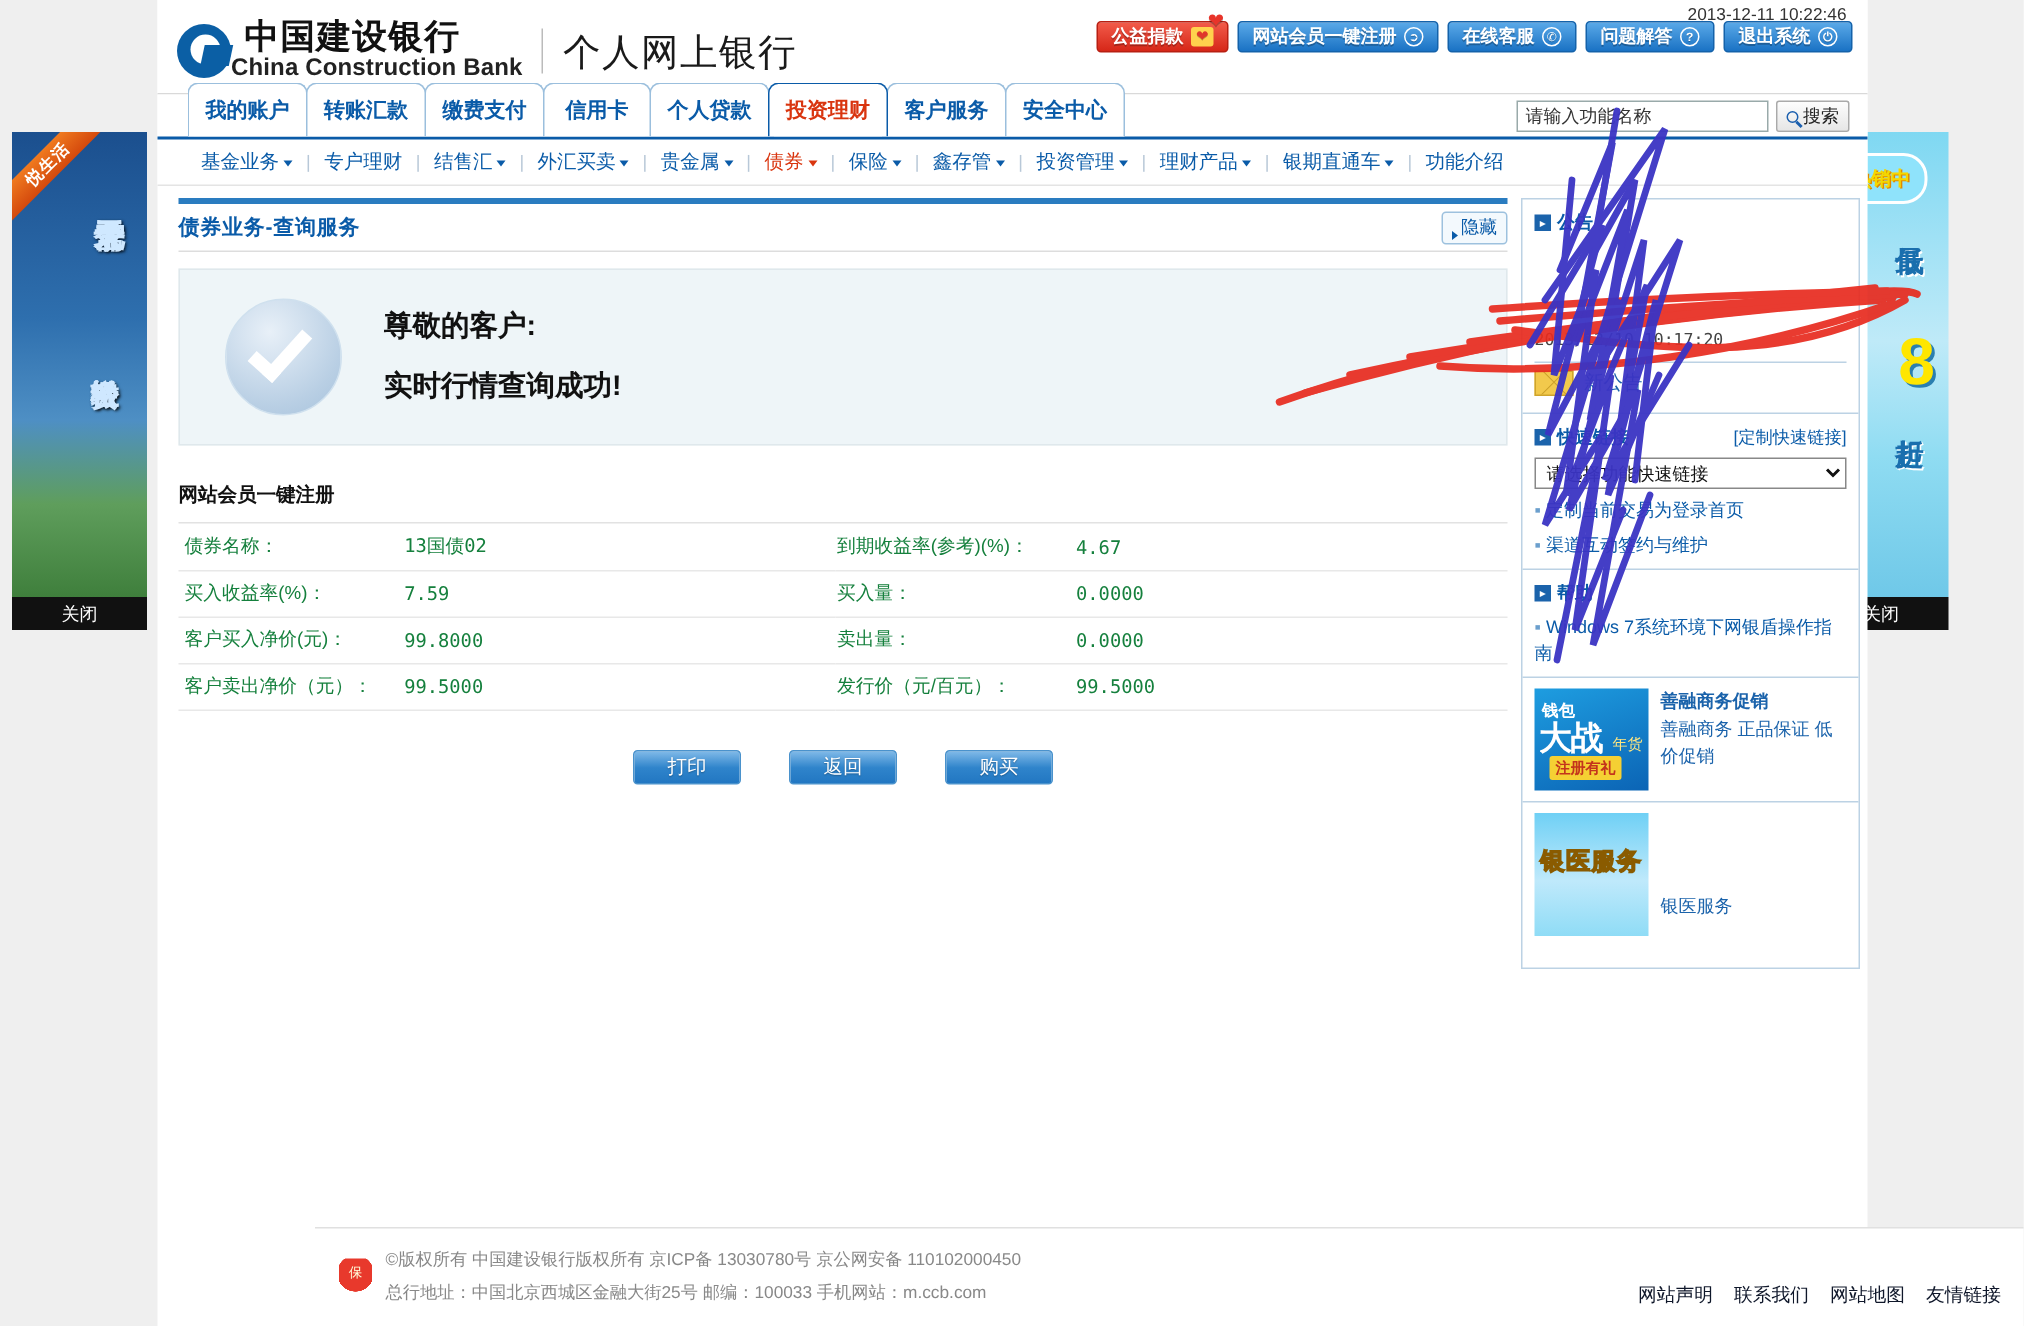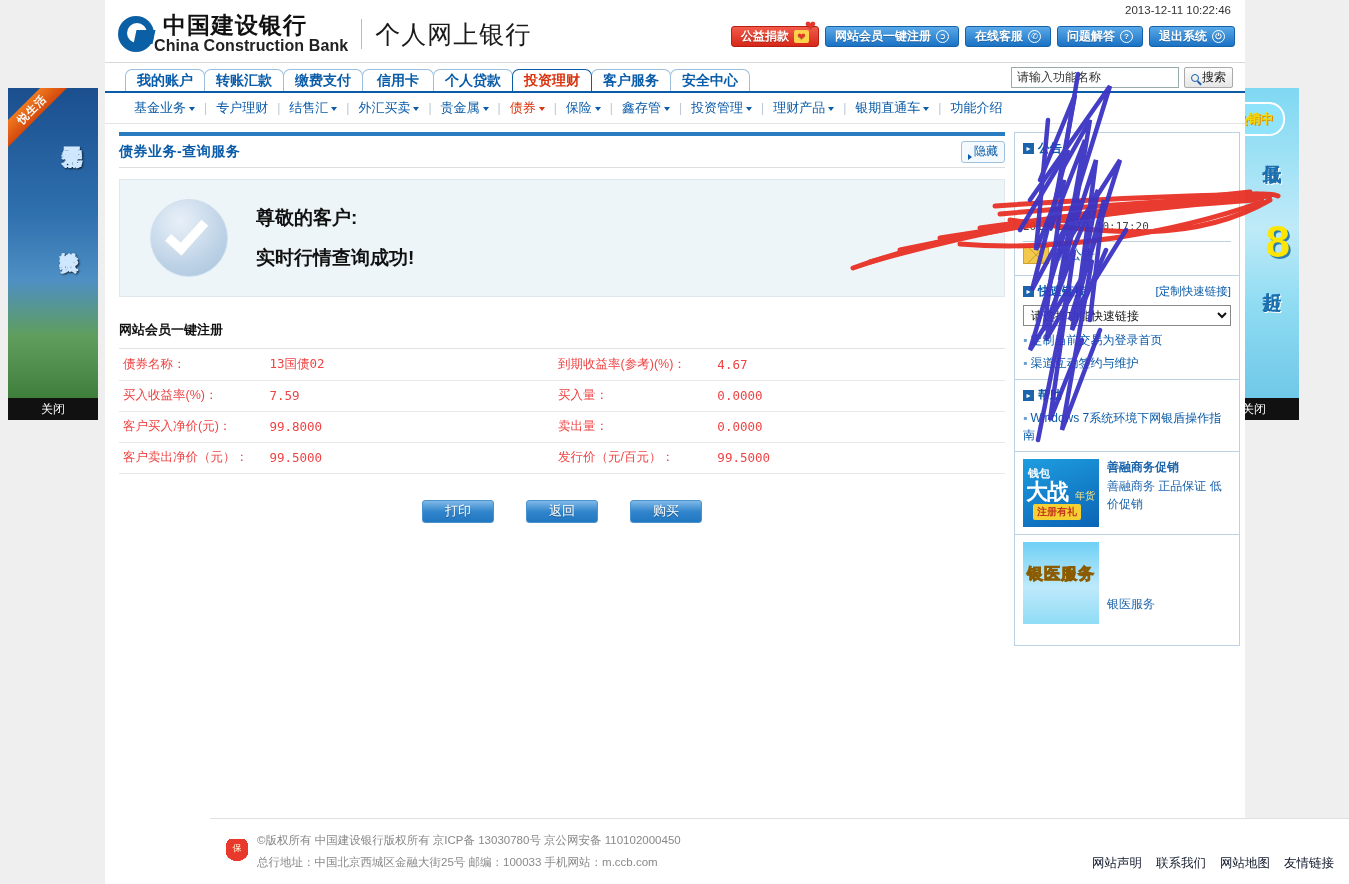--- a/index.html
+++ b/index.html
@@ -46,21 +46,21 @@
   }
   .logo-en { font-size: 16px; font-weight: bold; color: #222; letter-spacing: 0.1px; }
   .logo-div { width: 1px; height: 30px; background: #bbb; margin: 0 13px; }
   .logo-sub { font-size: 25px; color: #1a1a1a; letter-spacing: 1px; }
 
   .datetime {
     position: absolute; right: 14px; top: 4px;
     font-size: 11.5px; color: #333;
     font-family: "Liberation Sans", sans-serif;
   }
-  .hdr-btns { position: absolute; right: 10px; top: 26px; display: flex; gap: 6px; align-items: flex-start; margin-left: 48px; }
+  .hdr-btns { position: absolute; right: 10px; top: 14px; display: flex; gap: 6px; align-items: flex-start; margin-left: 48px; }
   .hdr-btn {
     height: 21px; padding: 0 9px; border-radius: 3px;
     background: linear-gradient(#5aa9e8, #1a72c4);
     border: 1px solid #1462aa; color: #fff; font-size: 12px;
     display: flex; align-items: center; gap: 5px; cursor: pointer;
     font-weight: bold; white-space: nowrap;
     text-shadow: 0 1px 0 rgba(0,0,0,.25);
   }
   .hdr-btn.donate {
     background: linear-gradient(#f25b4a, #d62718);
@@ -82,21 +82,21 @@
     color: #e0372b; font-size: 10px;
   }
 
   
   .navbar {
     position: relative; height: 30px; background: #fff;
     border-bottom: 2px solid #0a5ba8; padding-left: 20px;
     display: flex; align-items: flex-end;
   }
   .tab {
-    position: relative; height: 22px; min-width: 72px; padding: 0 11px;
+    position: relative; height: 36px; min-width: 72px; padding: 0 11px;
     display: flex; align-items: center; justify-content: center;
     font-size: 14px; font-weight: bold; color: #0a5ba8;
     border: 1px solid #9bbfdd; border-bottom: none;
     border-radius: 7px 7px 0 0; background: #fff;
     margin-right: -1px; cursor: pointer; white-space: nowrap;
   }
   .tab.active { color: #d9350f; border-color: #0a5ba8; z-index: 3; }
   .search-box { position: absolute; right: 12px; top: 4px; display: flex; gap: 5px; align-items: center; }
   .search-box input {
     width: 168px; height: 21px; border: 1px solid #9aa; padding: 0 5px;
@@ -174,21 +174,21 @@
     border-bottom: 9px solid #fff; transform: rotate(-48deg) translate(2px,-5px);
   }
   .success-text { margin-left: 28px; font-size: 19px; color: #111; line-height: 2.1; font-weight: bold; }
 
   
   .info-head {
     margin-top: 24px; font-size: 13px; font-weight: bold; color: #111;
     padding-bottom: 9px; border-bottom: 1px solid #e2e2e2;
   }
   table.info { width: 100%; border-collapse: collapse; }
-  table.info td { height: 31px; border-bottom: 1px solid #e8e8e8; font-size: 12.5px; color: #ef4444; vertical-align: middle; }
+  table.info td { height: 31px; border-bottom: 1px solid #e8e8e8; font-size: 12.5px; color: #15803d; vertical-align: middle; }
   td.lbl { width: 150px; padding-left: 4px; }
   td.val { width: 290px; font-family: "DejaVu Sans Mono", monospace; font-size: 12px; }
   td.lbl2 { width: 160px; }
 
   
   .actions { margin-top: 26px; display: flex; justify-content: center; gap: 32px; }
   .act-btn {
     width: 72px; height: 23px; border-radius: 3px;
     background: linear-gradient(#7fb9e8, #2f84cb 52%, #2277c2);
     border: 1px solid #4a92cc; color: #fff; font-size: 13px;

